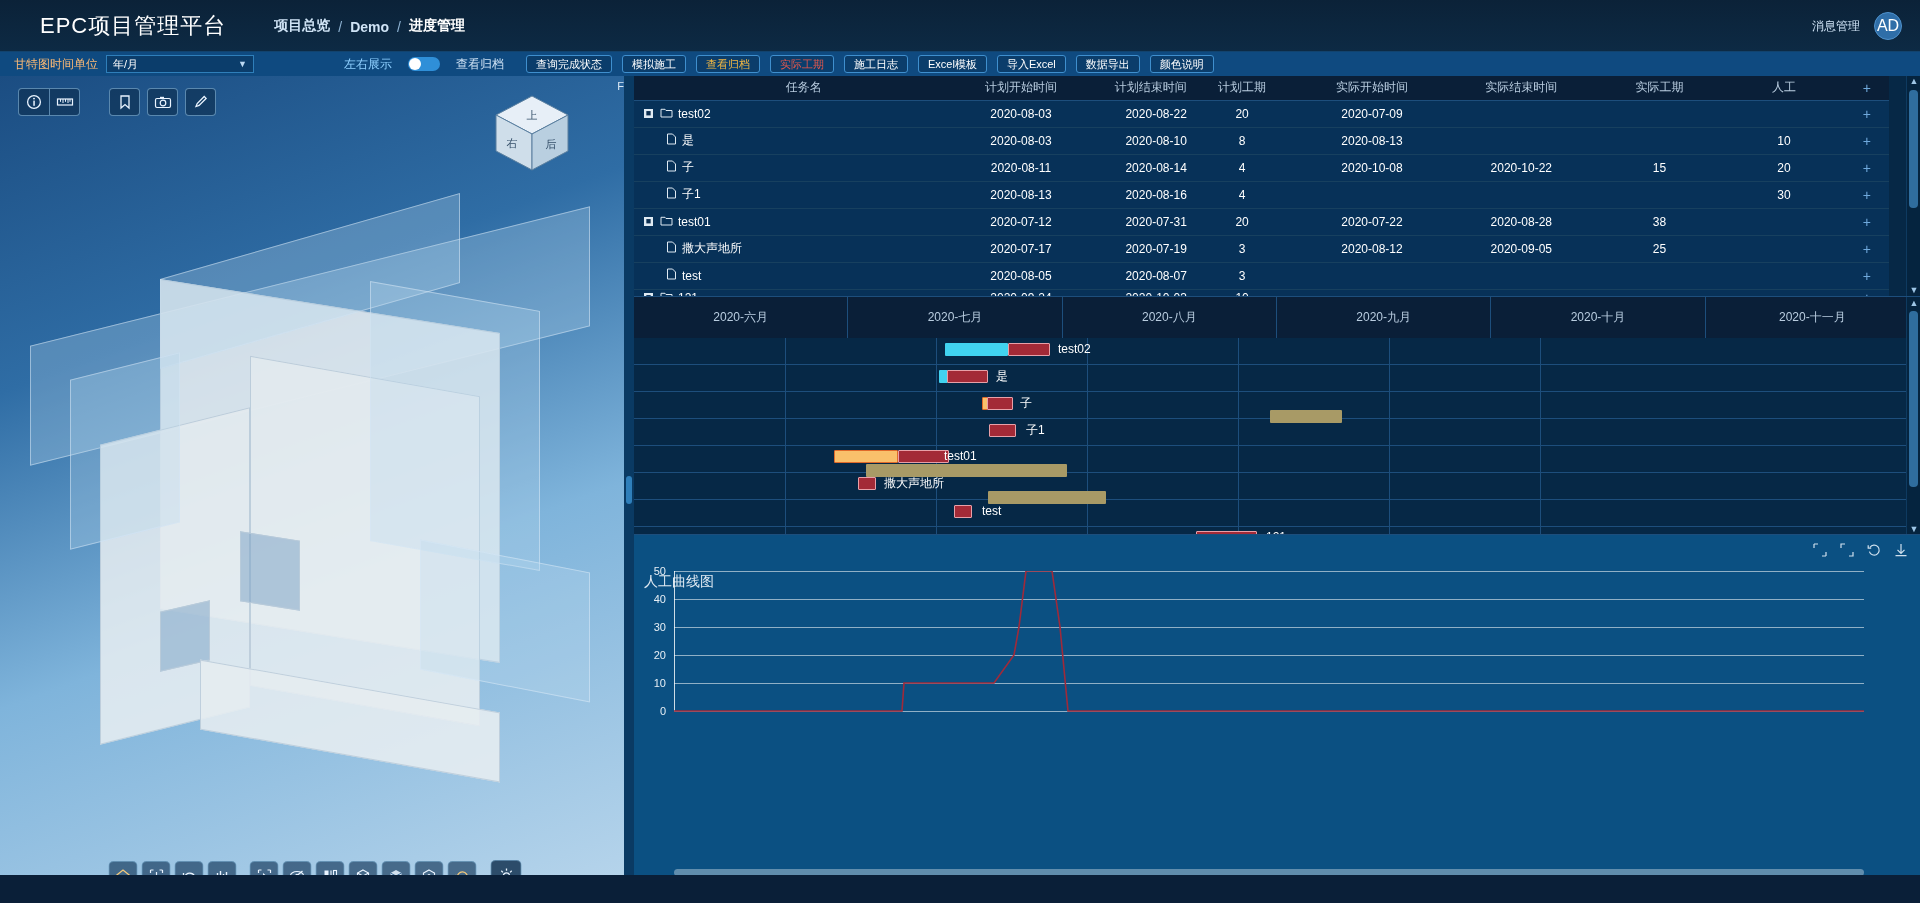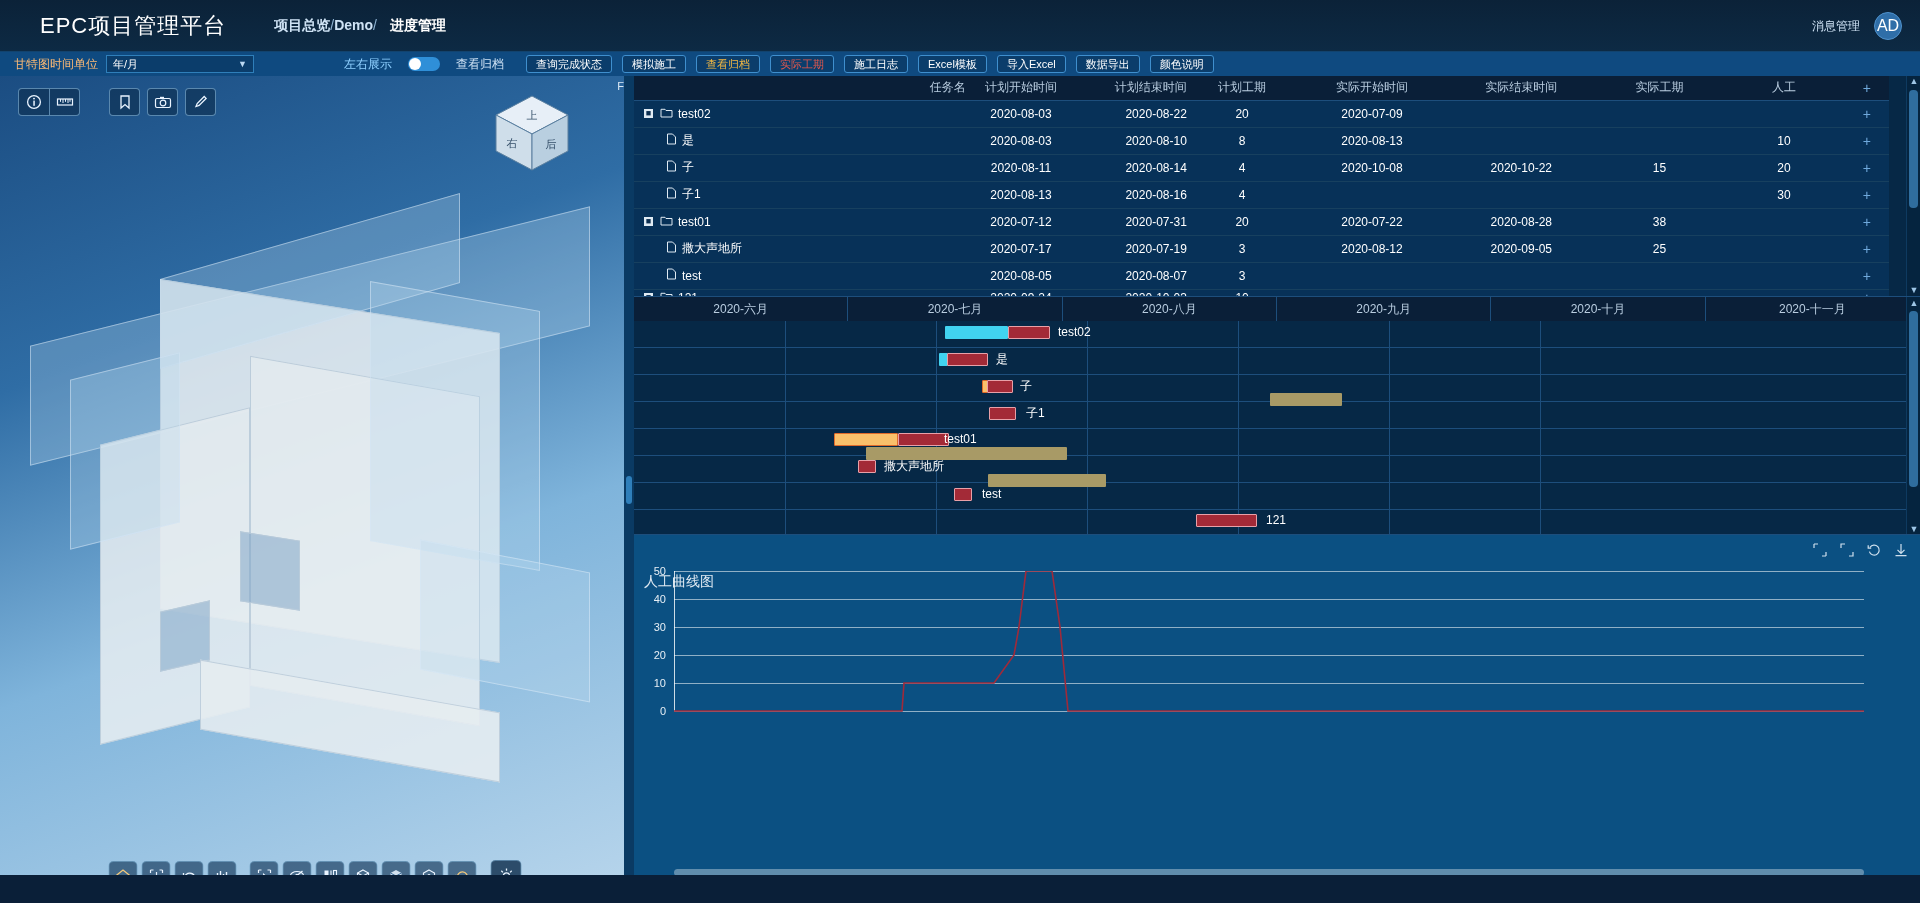--- a/index.html
+++ b/index.html
@@ -18,24 +18,24 @@
     background:linear-gradient(180deg,#0b2238 0%, #0d2a44 100%);
     border-bottom:1px solid #12436e;
     display:flex; align-items:center;
   }
   .logo-title {
     margin-left:40px; font-size:22px; letter-spacing:1px; color:#ffffff;
     font-weight:400;
   }
   .breadcrumb {
     margin-left:48px; font-size:14px; color:#cfe3f5; font-weight:bold;
-    display:flex; align-items:flex-start; gap:0;
+    display:flex; align-items:flex-end; gap:8px;
   }
   .breadcrumb .sep { color:#8fb4d4; font-weight:normal; }
-  .breadcrumb .crumb.active { color:#ffffff;margin-left:13px; }
+  .breadcrumb .crumb.active { color:#ffffff; }
   .header-right {
     position:absolute; right:18px; top:0; height:52px;
     display:flex; align-items:center; gap:14px;
   }
   .msg-link { font-size:12px; color:#cfe3f5; }
   .avatar {
     width:28px;height:28px;border-radius:50%;
     background:#2f6ea8; color:#fff; font-size:16px;
     display:flex;align-items:center;justify-content:center;
     border:1px solid #4f92cc;
@@ -148,21 +148,21 @@
   .tbl-wrap { position:relative; height:220px; }
   table.tasks { width:1255px; border-collapse:collapse; table-layout:fixed; }
   table.tasks th {
     height:24px; background:#0a1f38; color:#b9cde0; font-weight:normal;
     font-size:12px; border-bottom:1px solid #1d4e7c;
   }
   table.tasks td {
     height:27px; border-bottom:1px solid #17405f; font-size:12px;
     color:#ffffff; background:#073158;
   }
-  .c-name  { width:300px; text-align:right; padding-left:8px; }
+  .c-name  { width:300px; text-align:center; padding-left:8px; }
   .c-ps    { width:100px; text-align:center;margin-top:15px; }
   .c-pe    { width:100px; text-align:right; }
   .c-pd    { width:100px; text-align:center; }
   .c-as    { width:135px; text-align:center; }
   .c-ae    { width:135px; text-align:center; }
   .c-ad    { width:115px; text-align:center; }
   .c-lb    { width:110px; text-align:center; }
   .c-plus  { width:40px;  text-align:center; }
 
   .nm { display:flex; align-items:center; }
@@ -184,21 +184,21 @@
     background:#2f6d9e; border-radius:4px;
   }
   .arrow-up, .arrow-dn {
     position:absolute; left:2px; width:10px; height:11px; color:#9ec6e6;
     font-size:9px; text-align:center; line-height:11px;
   }
   .arrow-up { top:-0px; } .arrow-dn { bottom:0; }
 
   
   .gantt { position:relative; height:238px; border-top:1px solid #1d4e7c; }
-  .gantt-head { display:flex; height:24px; background:#0a1f38; }
+  .gantt-head { display:flex; height:41px; background:#0a1f38; }
   .gantt-head div {
     flex:1; border-right:1px solid #1d4e7c; color:#b9cde0; font-size:12px;
     display:flex;align-items:center;justify-content:center;
   }
   .gantt-body { position:relative; height:214px; overflow:hidden; }
   .gcol {
     position:absolute; top:0; bottom:0; width:1px; background:#1d4e7c;
   }
   .grow {
     position:absolute; left:0; right:0; height:27px;

